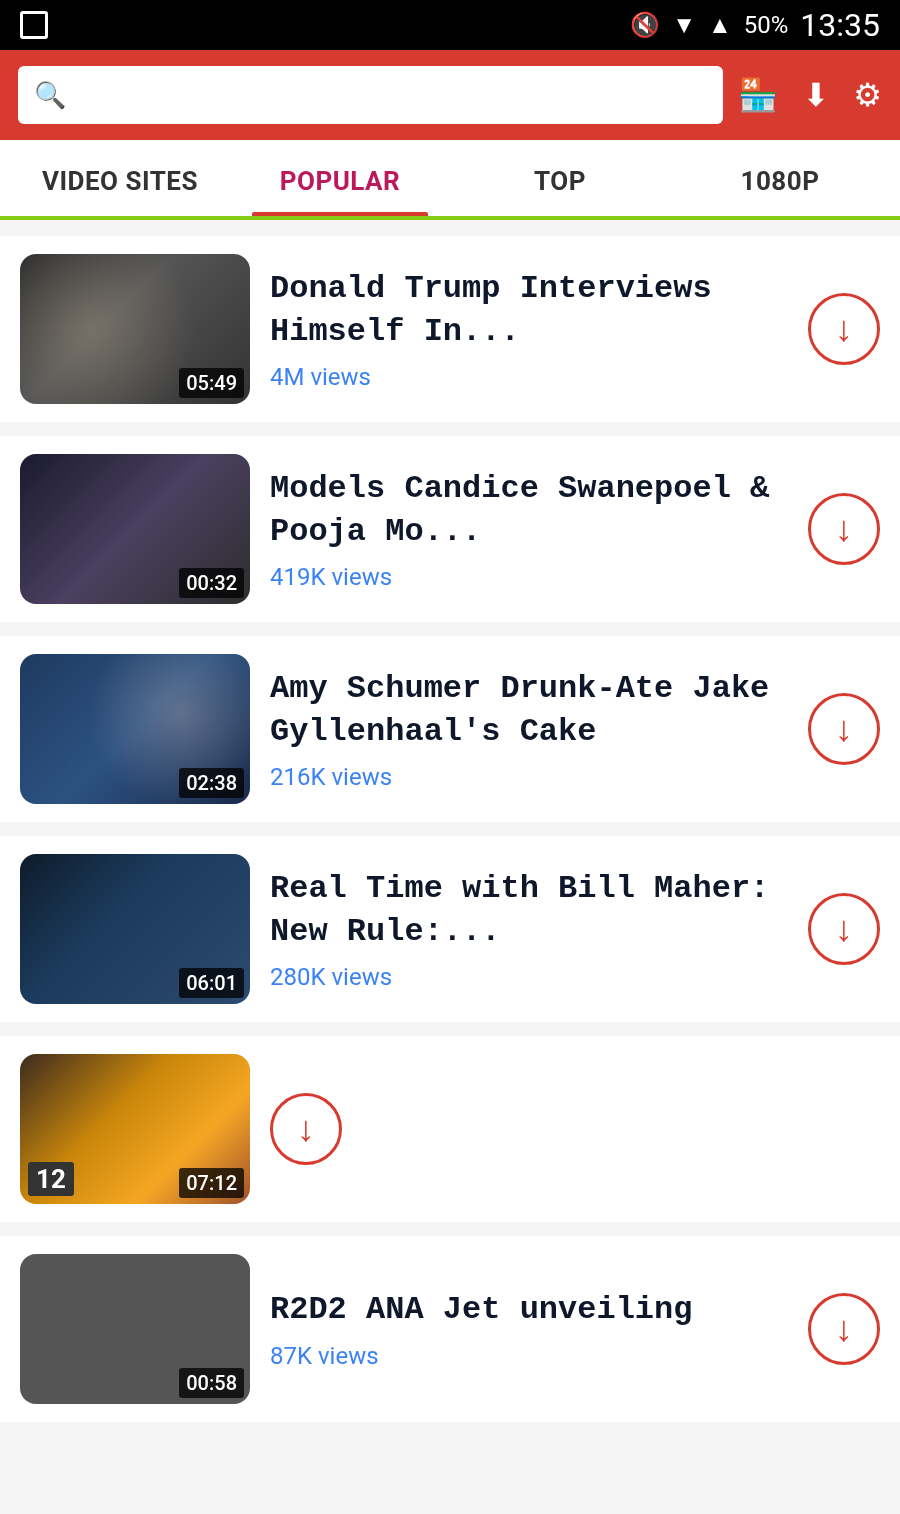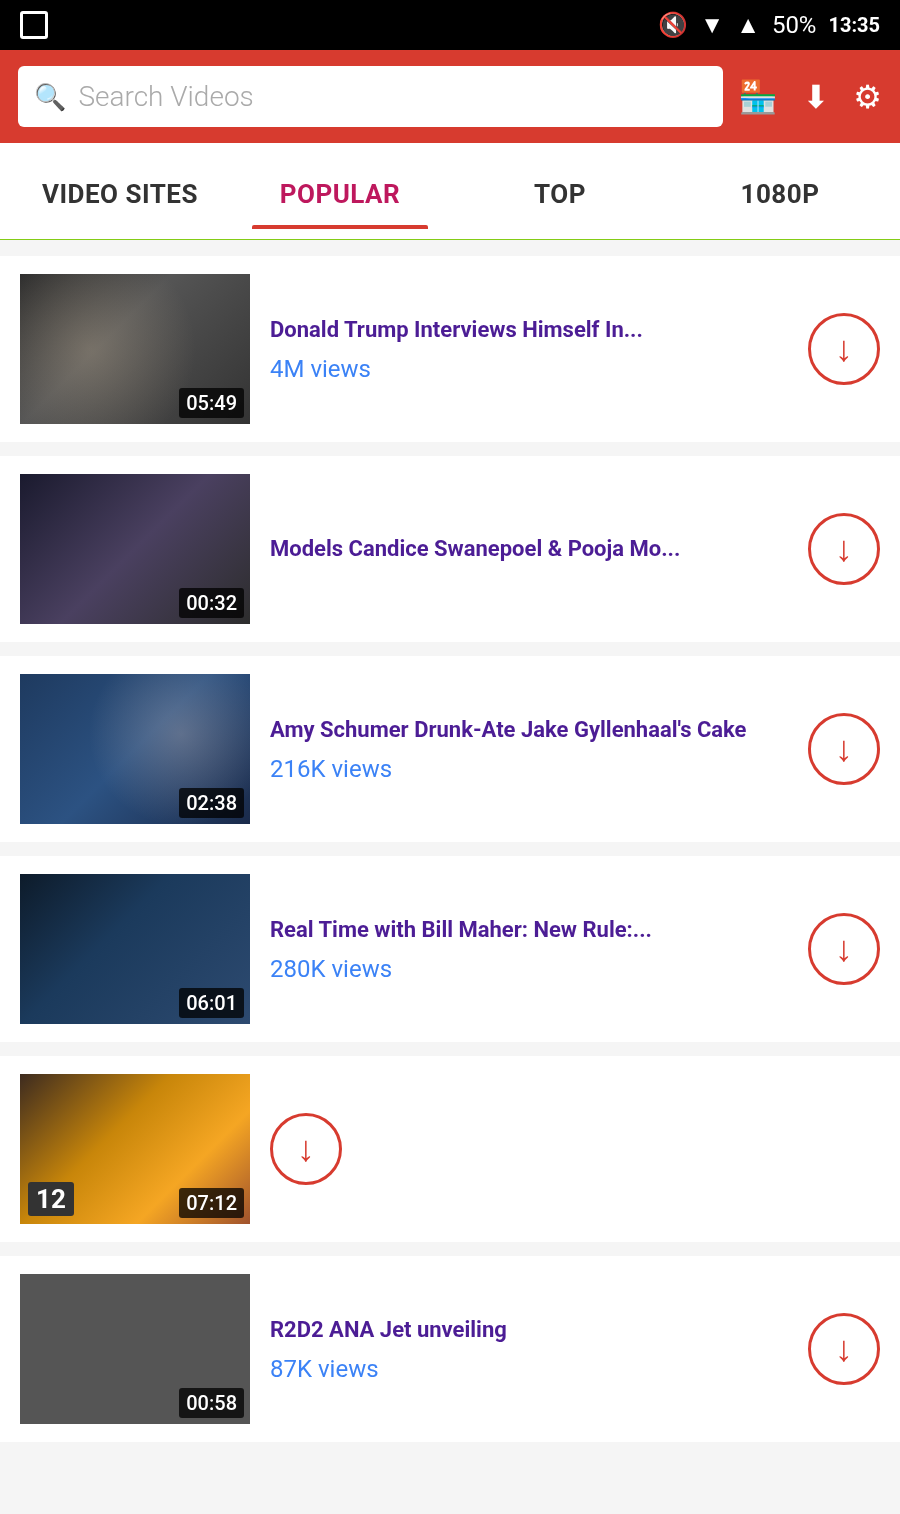--- a/index.html
+++ b/index.html
@@ -34,22 +34,22 @@
       border: 3px solid #fff;
       border-radius: 3px;
     }
     .status-right {
       display: flex;
       align-items: center;
       gap: 12px;
       font-size: 24px;
     }
     .status-time {
-      font-size: 20px;
-      font-weight: 700;
+      font-size: 32px;
+      font-weight: 400;
     }
 
     
     .header {
       background: #d73b2f;
       padding: 16px 18px;
       display: flex;
       align-items: center;
       gap: 16px;
     }
@@ -80,22 +80,22 @@
       color: #fff;
       font-size: 32px;
       cursor: pointer;
     }
 
     
     .tabs {
       background: #fff;
       display: flex;
       align-items: center;
-      border-bottom: 1px solid #84cc16;
-      padding: 10px 10px;
+      border-bottom: 4px solid #84cc16;
+      padding: 0 10px;
     }
     .tab-item {
       flex: 1;
       text-align: center;
       padding: 26px 0 20px;
       font-size: 26px;
       font-weight: 700;
       color: #333;
       cursor: pointer;
       position: relative;
@@ -131,21 +131,21 @@
       padding: 18px 20px;
       gap: 20px;
       cursor: pointer;
     }
 
     .thumbnail-wrap {
       position: relative;
       width: 230px;
       min-width: 230px;
       height: 150px;
-      border-radius: 0;
+      border-radius: 16px;
       overflow: hidden;
       background: #555;
       flex-shrink: 0;
     }
 
     
     .thumb-1 { background: linear-gradient(135deg, #2c2c2c 0%, #555 40%, #333 100%); }
     .thumb-2 { background: linear-gradient(135deg, #1a1a2e 0%, #4a4060 50%, #2d2d2d 100%); }
     .thumb-3 { background: linear-gradient(135deg, #1e3a5f 0%, #2c5282 50%, #1a2a4a 100%); }
     .thumb-4 { background: linear-gradient(135deg, #0d1b2a 0%, #1b3a5c 40%, #2d4a70 100%); }
@@ -181,24 +181,25 @@
     }
 
     .video-info {
       flex: 1;
       display: flex;
       flex-direction: column;
       gap: 10px;
     }
 
     .video-title {
-      font-size: 22px;
+      font-size: 32px;
       font-weight: 700;
-      color: #4c1d95;
+      color: #0f172a;
       line-height: 1.35;
+      font-family: Liberation Mono, monospace;
     }
 
     .video-views {
       font-size: 24px;
       color: #3b82f6;
     }
 
     .download-btn {
       width: 72px;
       height: 72px;
@@ -229,21 +230,20 @@
     <span>▼</span>
     <span>▲</span>
     <span>50%</span>
     <span class="status-time">13:35</span>
   </div>
 </div>
 
 <div class="header">
   <div class="search-box">
     <span class="search-icon-svg">🔍</span>
-    <span class="search-placeholder">Search Videos</span>
   </div>
   <div class="header-icons">
     <span class="header-icon" title="Store">🏪</span>
     <span class="header-icon" title="Download">⬇</span>
     <span class="header-icon" title="Settings">⚙</span>
   </div>
 </div>
 
 <div class="tabs">
   <div class="tab-item">VIDEO SITES</div>
@@ -265,20 +265,21 @@
       <div class="download-btn">
         <span class="download-arrow">↓</span>
       </div>
     </div>
     <div class="video-card">
       <div class="thumbnail-wrap thumb-2">
         <span class="thumb-duration">00:32</span>
       </div>
       <div class="video-info">
         <div class="video-title">Models Candice Swanepoel &amp; Pooja Mo...</div>
+        <div class="video-views">419K views</div>
       </div>
       <div class="download-btn">
         <span class="download-arrow">↓</span>
       </div>
     </div>
     <div class="video-card">
       <div class="thumbnail-wrap thumb-3">
         <span class="thumb-duration">02:38</span>
       </div>
       <div class="video-info">

